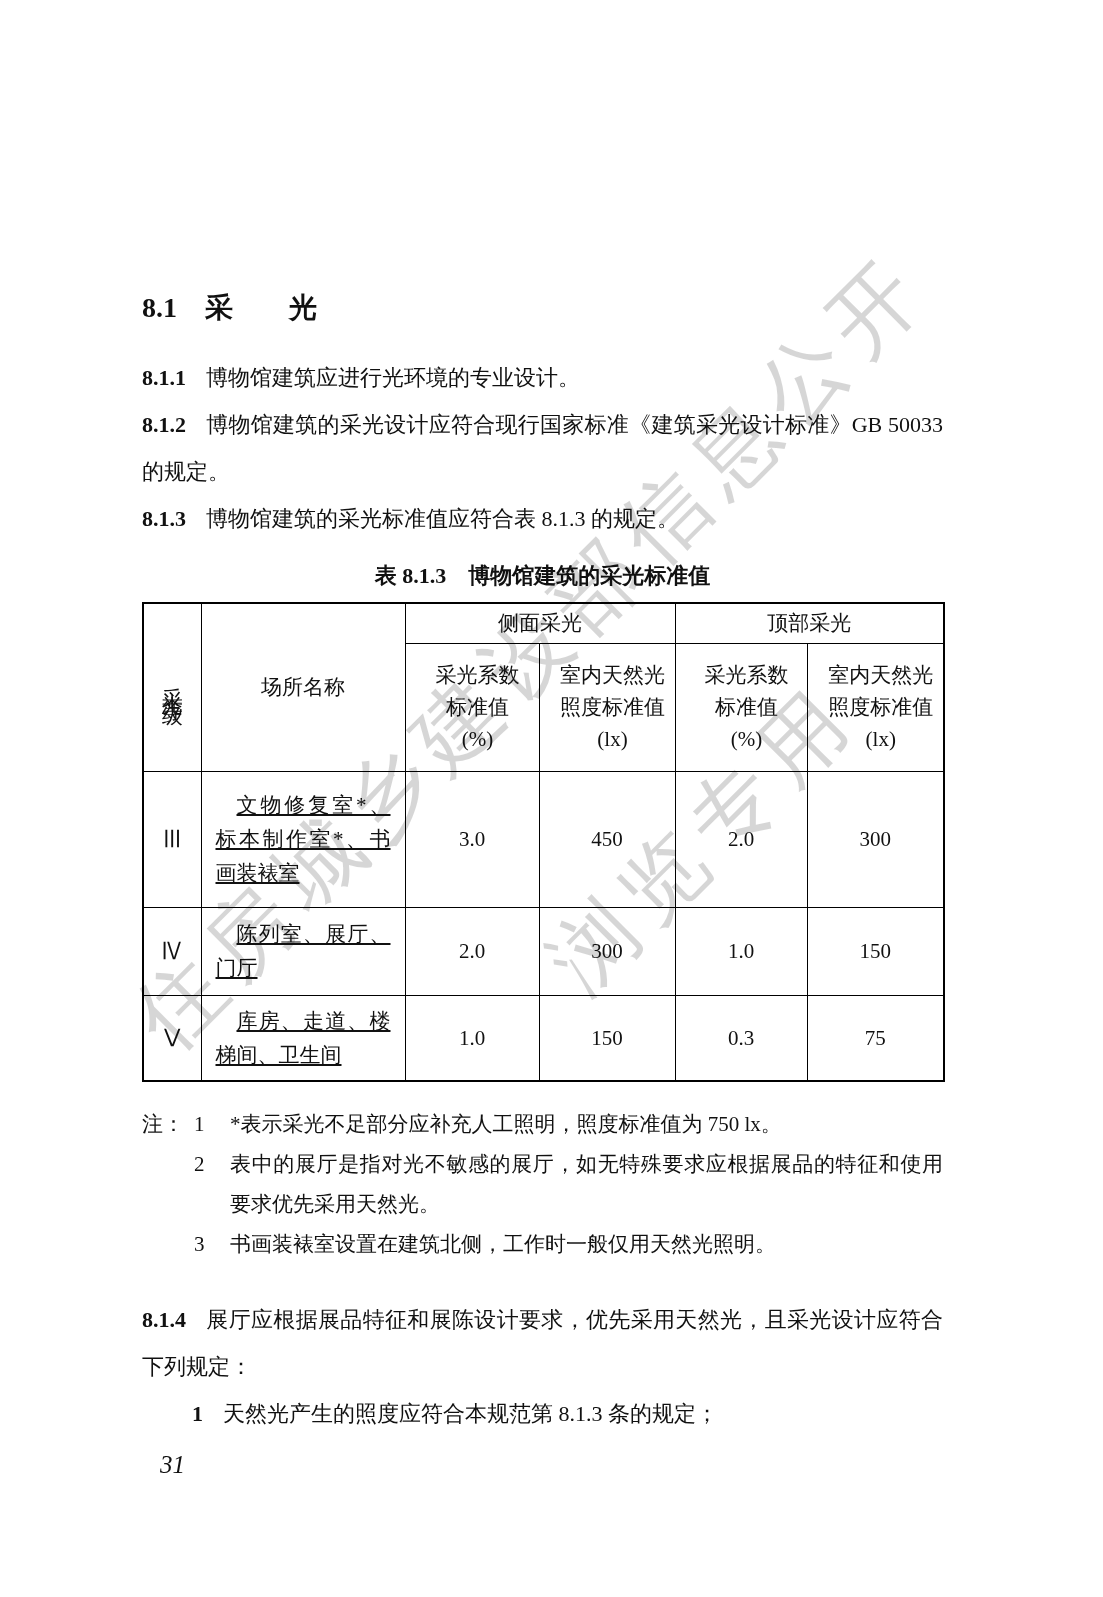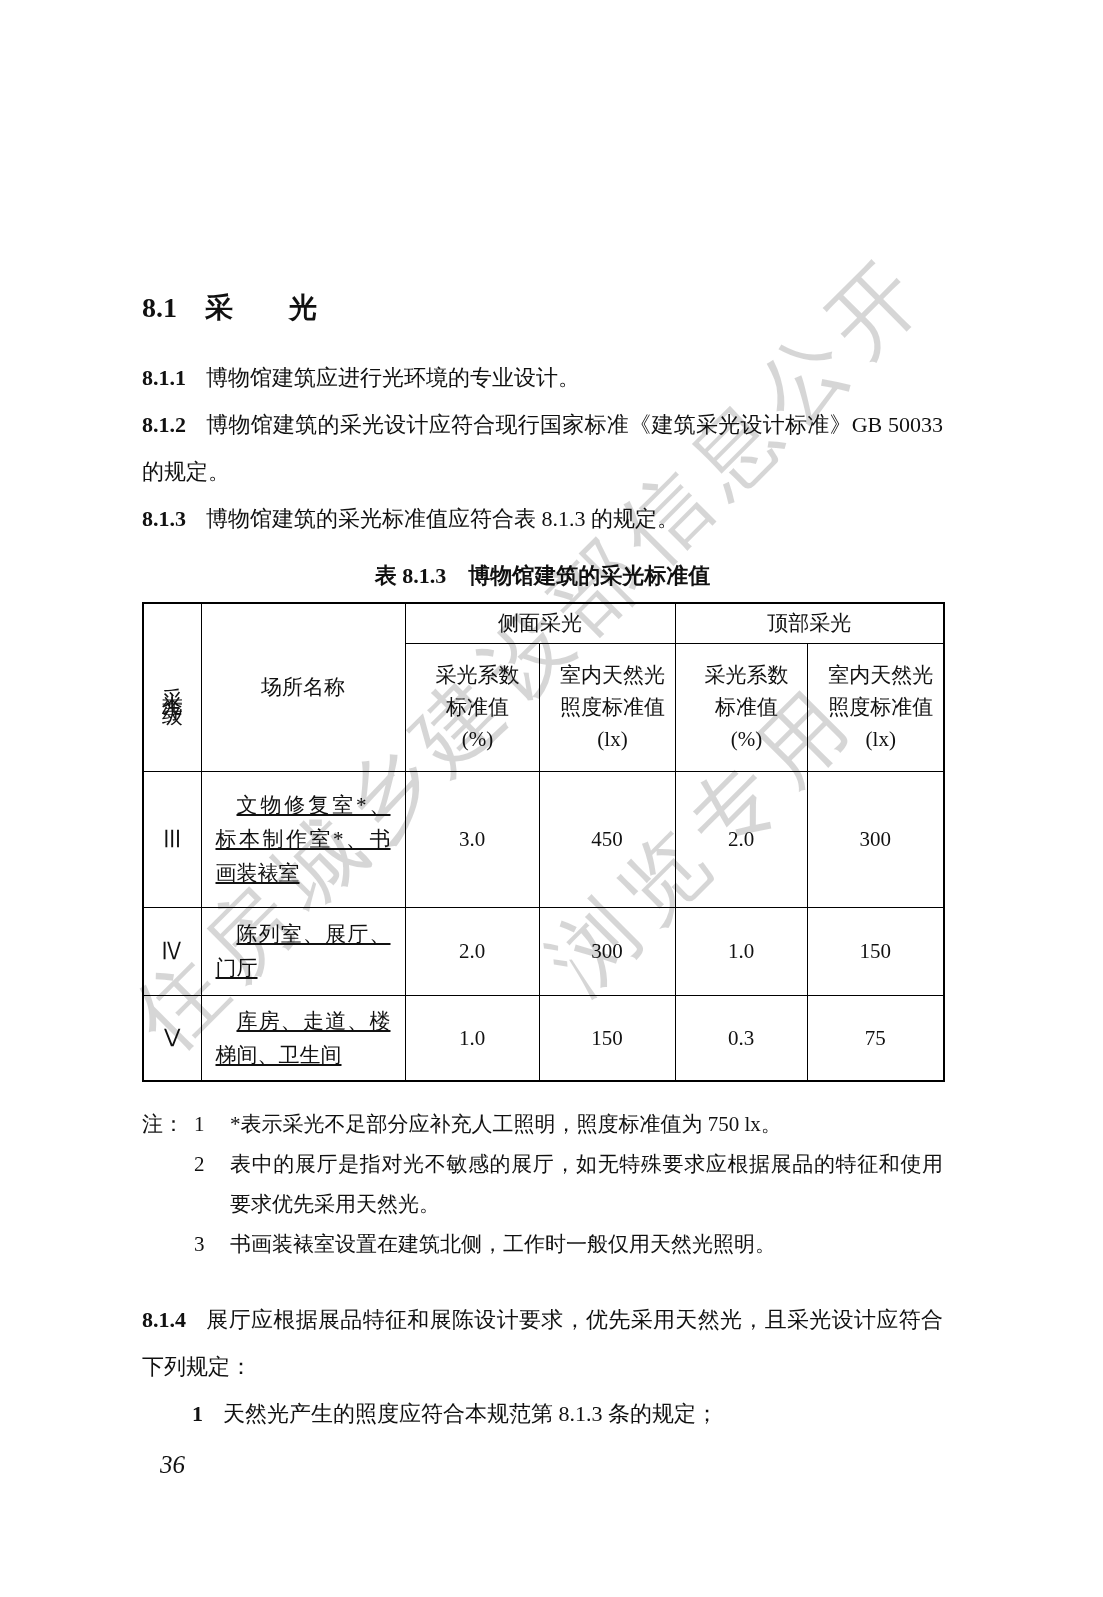--- a/index.html
+++ b/index.html
@@ -198,15 +198,15 @@
 
     <p class="clause c814">
       <span class="cnum">8.1.4</span><span>展厅应根据展品特征和展陈设计要求，优先采用天然光，且采光设计应符合下列规定：</span>
     </p>
     <p class="clause subitem">
       <span class="cnum">1</span><span>天然光产生的照度应符合本规范第 8.1.3 条的规定；</span>
     </p>
 
   </div>
 
-  <div class="pagenum">36</div>
+  <div class="pagenum">31</div>
 
 </div>
 
 </body></html>

